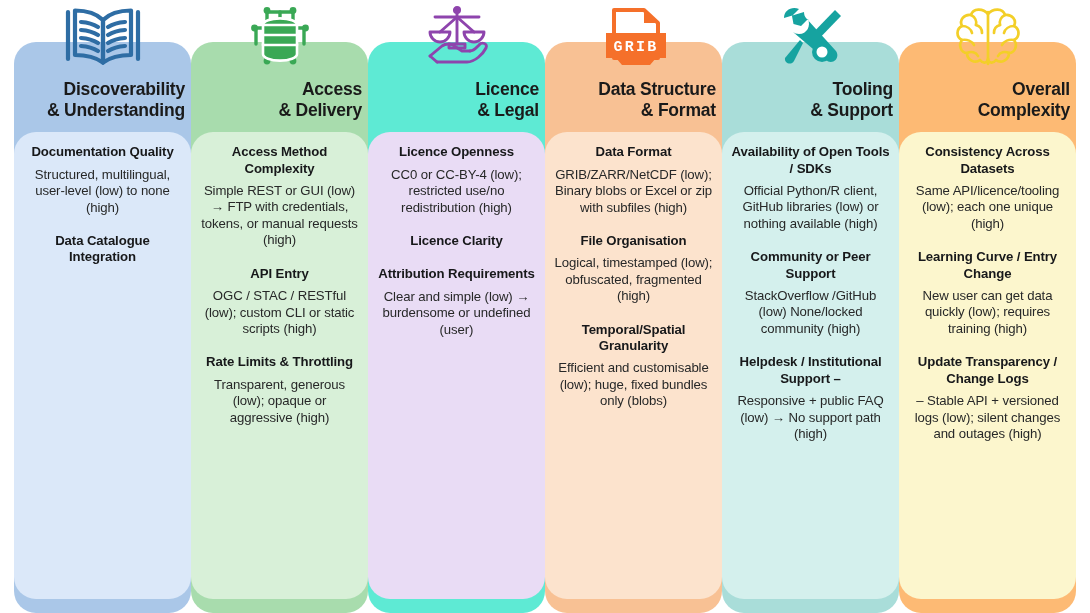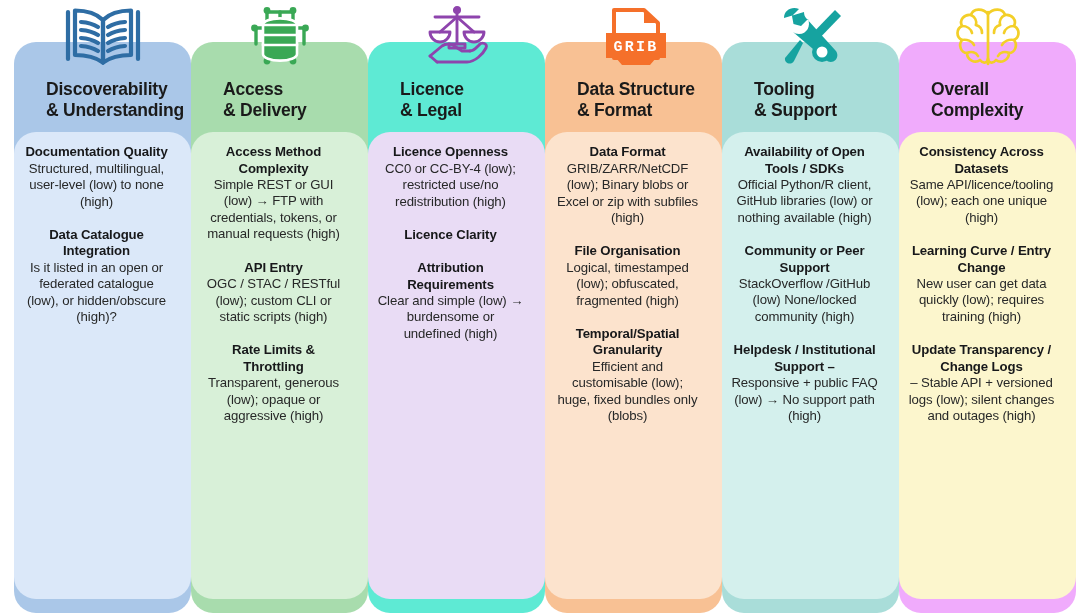--- a/index.html
+++ b/index.html
@@ -39,49 +39,48 @@
     flex:1;
     border-radius:22px;
     margin-top:-26px;
     padding-top:26px;
     box-sizing:border-box;
     overflow:hidden;
     z-index:1;
   }
   .card-header{
     padding:11px 6px 12px 6px;
-    text-align:left;
+    text-align:right;
     font-weight:bold;
     font-size:17.5px;
     line-height:1.18;
     color:#1a1a1a;
     letter-spacing:-0.2px;
-    margin-left:26px;
   }
   .card-body{
     border-radius:22px;
-    padding:12px 21px 14px 9px;
+    padding:12px 9px 14px 9px;
     min-height:calc(100% - 78px);
     box-sizing:border-box;
     text-align:center;
   }
   .item{margin-bottom:17px;}
   .item:last-child{margin-bottom:0;}
   .item-title{
     font-weight:bold;
     font-size:13.2px;
     line-height:1.24;
     color:#17181a;
     letter-spacing:-0.1px;
   }
   .item-desc{
     font-size:13.2px;
     line-height:1.245;
     color:#272828;
-    margin-top:0;
+    margin-top:6px;
     letter-spacing:-0.1px;
   }
 </style>
 </head>
 <body>
 
 <div id="board">
 
   <div class="column">
     <div class="icon-wrap">
@@ -107,21 +106,20 @@
         <div>Discoverability</div>
         <div>&amp; Understanding</div>
       </div>
       <div class="card-body" style="background:#dbe8f9">
         <div class="item">
           <div class="item-title">Documentation Quality</div>
           <div class="item-desc">Structured, multilingual, user-level (low) to none (high)</div>
         </div>
         <div class="item">
           <div class="item-title">Data Catalogue Integration</div>
-          <div class="item-desc">Is it listed in an open or federated catalogue (low), or hidden/obscure (high)?</div>
         </div>
       </div>
     </div>
   </div>
 
   <div class="column">
     <div class="icon-wrap">
       <svg width="80" height="62" viewBox="0 0 80 62">
         <g fill="none" stroke="#3aa855" stroke-width="3.4" stroke-linecap="round" stroke-linejoin="round">
           <path d="M27 16 L27 8 L53 8 L53 16"></path>
@@ -195,21 +193,21 @@
       <div class="card-body" style="background:#e9dcf5">
         <div class="item">
           <div class="item-title">Licence Openness</div>
           <div class="item-desc">CC0 or CC-BY-4 (low); restricted use/no redistribution (high)</div>
         </div>
         <div class="item">
           <div class="item-title">Licence Clarity</div>
         </div>
         <div class="item">
           <div class="item-title">Attribution Requirements</div>
-          <div class="item-desc">Clear and simple (low) → burdensome or undefined (high)</div>
+          <div class="item-desc">Clear and simple (low) → burdensome or undefined (user)</div>
         </div>
       </div>
     </div>
   </div>
 
   <div class="column">
     <div class="icon-wrap">
       <svg width="74" height="62" viewBox="0 0 74 62">
         <g>
           <path d="M17 6 L47 6 L61 19 L61 54 L17 54 Z" fill="#ffffff" stroke="#f5702a" stroke-width="4" stroke-linejoin="round"></path>
@@ -288,21 +286,21 @@
           <path d="M17 49 C21 47 26 48 28 52"></path>
           <path d="M55 11 C51 13 49 17 50 21"></path>
           <path d="M64 22 C59 22 55 25 54 29"></path>
           <path d="M64 36 C59 35 54 37 52 41"></path>
           <path d="M59 49 C55 47 50 48 48 52"></path>
           <path d="M26 21 C30 22 32 25 32 29"></path>
           <path d="M50 21 C46 22 44 25 44 29"></path>
         </g>
       </svg>
     </div>
-    <div class="card" style="background:#f0abfc">
+    <div class="card" style="background:#fdba74">
       <div class="card-header">
         <div>Overall</div>
         <div>Complexity</div>
       </div>
       <div class="card-body" style="background:#fcf6cd">
         <div class="item">
           <div class="item-title">Consistency Across Datasets</div>
           <div class="item-desc">Same API/licence/tooling (low); each one unique (high)</div>
         </div>
         <div class="item">

